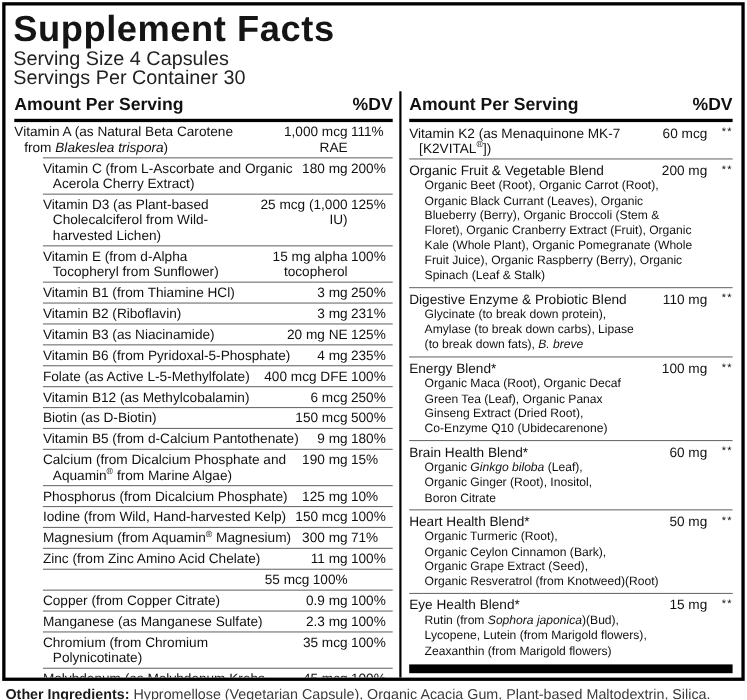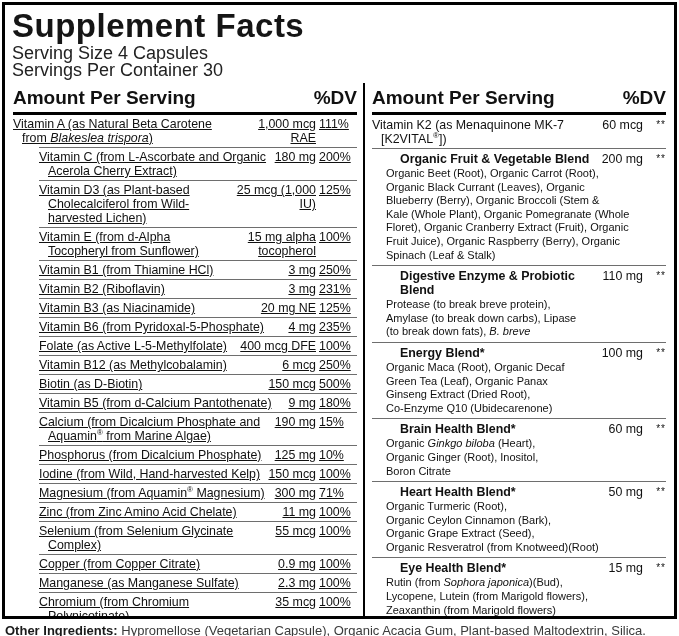--- a/index.html
+++ b/index.html
@@ -7,31 +7,31 @@
   .label{box-sizing:border-box;height:617px;margin:2px 2px 0 2px;border:3px solid #000;background:#fff;display:flex;flex-direction:column;overflow:hidden;}
   .hdr{padding:2px 8px 0 7px;}
   .title{font-size:33px;font-weight:bold;letter-spacing:.5px;line-height:34px;margin:2px 0 2px 0;color:#151515;}
   .serv{font-size:18px;line-height:16.5px;color:#222;}
   .topbar{height:8px;background:#000;margin-top:5px;}
   .cols{flex:1;display:flex;align-items:stretch;}
   .col{box-sizing:border-box;}
   .col.left{width:358px;padding:0 6px 0 8px;}
   .vdiv{width:2px;background:#000;}
   .col.right{flex:1;padding:0 8px 0 7px;display:flex;flex-direction:column;}
-  .colhead{display:flex;justify-content:space-between;font-weight:bold;font-size:19px;padding:4px 0 3px 0;border-bottom:3px solid #000;}
-  .lrow{display:grid;grid-template-columns:1fr auto 38px;column-gap:3px;padding:2px 0;font-size:12.4px;line-height:14px;text-decoration:underline;}
+  .colhead{display:flex;justify-content:space-between;font-weight:bold;font-size:16px;padding:4px 0 3px 0;border-bottom:3px solid #000;}
+  .lrow{display:grid;grid-template-columns:1fr auto 38px;column-gap:3px;padding:2px 0;font-size:12.4px;line-height:14px;}
   .lrow + .lrow{border-top:1px solid #6e6e6e;margin-left:26px;}
   .lname{padding-left:9px;text-indent:-9px;}
   .lamt{text-align:right;max-width:80px;justify-self:end;}
   .ldv{}
   .rrow{padding:3px 0 2px 0;font-size:12.4px;line-height:14px;}
   .rrow + .rrow{border-top:1px solid #6e6e6e;}
   .rtop{display:grid;grid-template-columns:1fr auto 20px;column-gap:3px;}
   .rname{padding-left:9px;text-indent:-9px;}
-  .rname.b{font-weight:bold;padding-left:0;text-indent:0;margin-left:28px;}
+  .rname.b{font-weight:normal;padding-left:0;text-indent:0;}
   .ramt{text-align:right;white-space:nowrap;}
   .rdv{text-align:right;font-size:10px;letter-spacing:1px;padding-top:1px;line-height:11px;}
   .rdesc{padding:1px 0 1px 14px;font-size:11px;line-height:13.6px;}
   .thickbar{height:8px;background:#000;margin-top:2px;}
   .footnote{font-size:11.8px;padding:4px 0 2px 0;color:#222;}
   .sup{font-size:8px;vertical-align:super;line-height:0;}
   i{font-style:italic;}
   .other{margin:4px 5px 0 5px;font-size:13px;line-height:15px;color:#3a3a3a;}
   .other .oi-label{font-weight:bold;color:#1a1a1a;}
 </style>
@@ -131,21 +131,20 @@
             <div class="lname"><span>Magnesium (from Aquamin</span><span class="sup">®</span><span> Magnesium)</span></div>
             <div class="lamt">300 mg</div>
             <div class="ldv">71%</div>
           </div>
           <div class="lrow">
             <div class="lname"><span>Zinc (from Zinc Amino Acid Chelate)</span></div>
             <div class="lamt">11 mg</div>
             <div class="ldv">100%</div>
           </div>
           <div class="lrow">
-            <div class="lname"><span>Selenium (from Selenium Glycinate Complex)</span></div>
             <div class="lamt">55 mcg</div>
             <div class="ldv">100%</div>
           </div>
           <div class="lrow">
             <div class="lname"><span>Copper (from Copper Citrate)</span></div>
             <div class="lamt">0.9 mg</div>
             <div class="ldv">100%</div>
           </div>
           <div class="lrow">
             <div class="lname"><span>Manganese (as Manganese Sulfate)</span></div>
@@ -187,34 +186,34 @@
           <div class="rrow">
             <div class="rtop">
               <div class="rname b"><span>Organic Fruit &amp; Vegetable Blend</span></div>
               <div class="ramt">200 mg</div>
               <div class="rdv">**</div>
             </div>
             <div class="rdesc">
               <div class="rline"><span>Organic Beet (Root), Organic Carrot (Root),</span></div>
               <div class="rline"><span>Organic Black Currant (Leaves), Organic</span></div>
               <div class="rline"><span>Blueberry (Berry), Organic Broccoli (Stem &amp;</span></div>
+              <div class="rline"><span>Floret), Organic Cranberry Extract (Fruit), Organic</span></div>
               <div class="rline"><span>Kale (Whole Plant), Organic Pomegranate (Whole</span></div>
-              <div class="rline"><span>Floret), Organic Cranberry Extract (Fruit), Organic</span></div>
               <div class="rline"><span>Fruit Juice), Organic Raspberry (Berry), Organic</span></div>
               <div class="rline"><span>Spinach (Leaf &amp; Stalk)</span></div>
             </div>
           </div>
           <div class="rrow">
             <div class="rtop">
               <div class="rname b"><span>Digestive Enzyme &amp; Probiotic Blend</span></div>
               <div class="ramt">110 mg</div>
               <div class="rdv">**</div>
             </div>
             <div class="rdesc">
-              <div class="rline"><span>Protease (to break breve protein),</span></div>
+              <div class="rline"><span>Glycinate (to break down protein),</span></div>
               <div class="rline"><span>Amylase (to break down carbs), Lipase</span></div>
               <div class="rline"><span>(to break down fats), </span><i>B. breve</i></div>
             </div>
           </div>
           <div class="rrow">
             <div class="rtop">
               <div class="rname b"><span>Energy Blend*</span></div>
               <div class="ramt">100 mg</div>
               <div class="rdv">**</div>
             </div>
@@ -225,21 +224,21 @@
               <div class="rline"><span>Co-Enzyme Q10 (Ubidecarenone)</span></div>
             </div>
           </div>
           <div class="rrow">
             <div class="rtop">
               <div class="rname b"><span>Brain Health Blend*</span></div>
               <div class="ramt">60 mg</div>
               <div class="rdv">**</div>
             </div>
             <div class="rdesc">
-              <div class="rline"><span>Organic </span><i>Ginkgo biloba</i><span> (Heart),</span></div>
+              <div class="rline"><span>Organic </span><i>Ginkgo biloba</i><span> (Leaf),</span></div>
               <div class="rline"><span>Organic Ginger (Root), Inositol,</span></div>
               <div class="rline"><span>Boron Citrate</span></div>
             </div>
           </div>
           <div class="rrow">
             <div class="rtop">
               <div class="rname b"><span>Heart Health Blend*</span></div>
               <div class="ramt">50 mg</div>
               <div class="rdv">**</div>
             </div>

